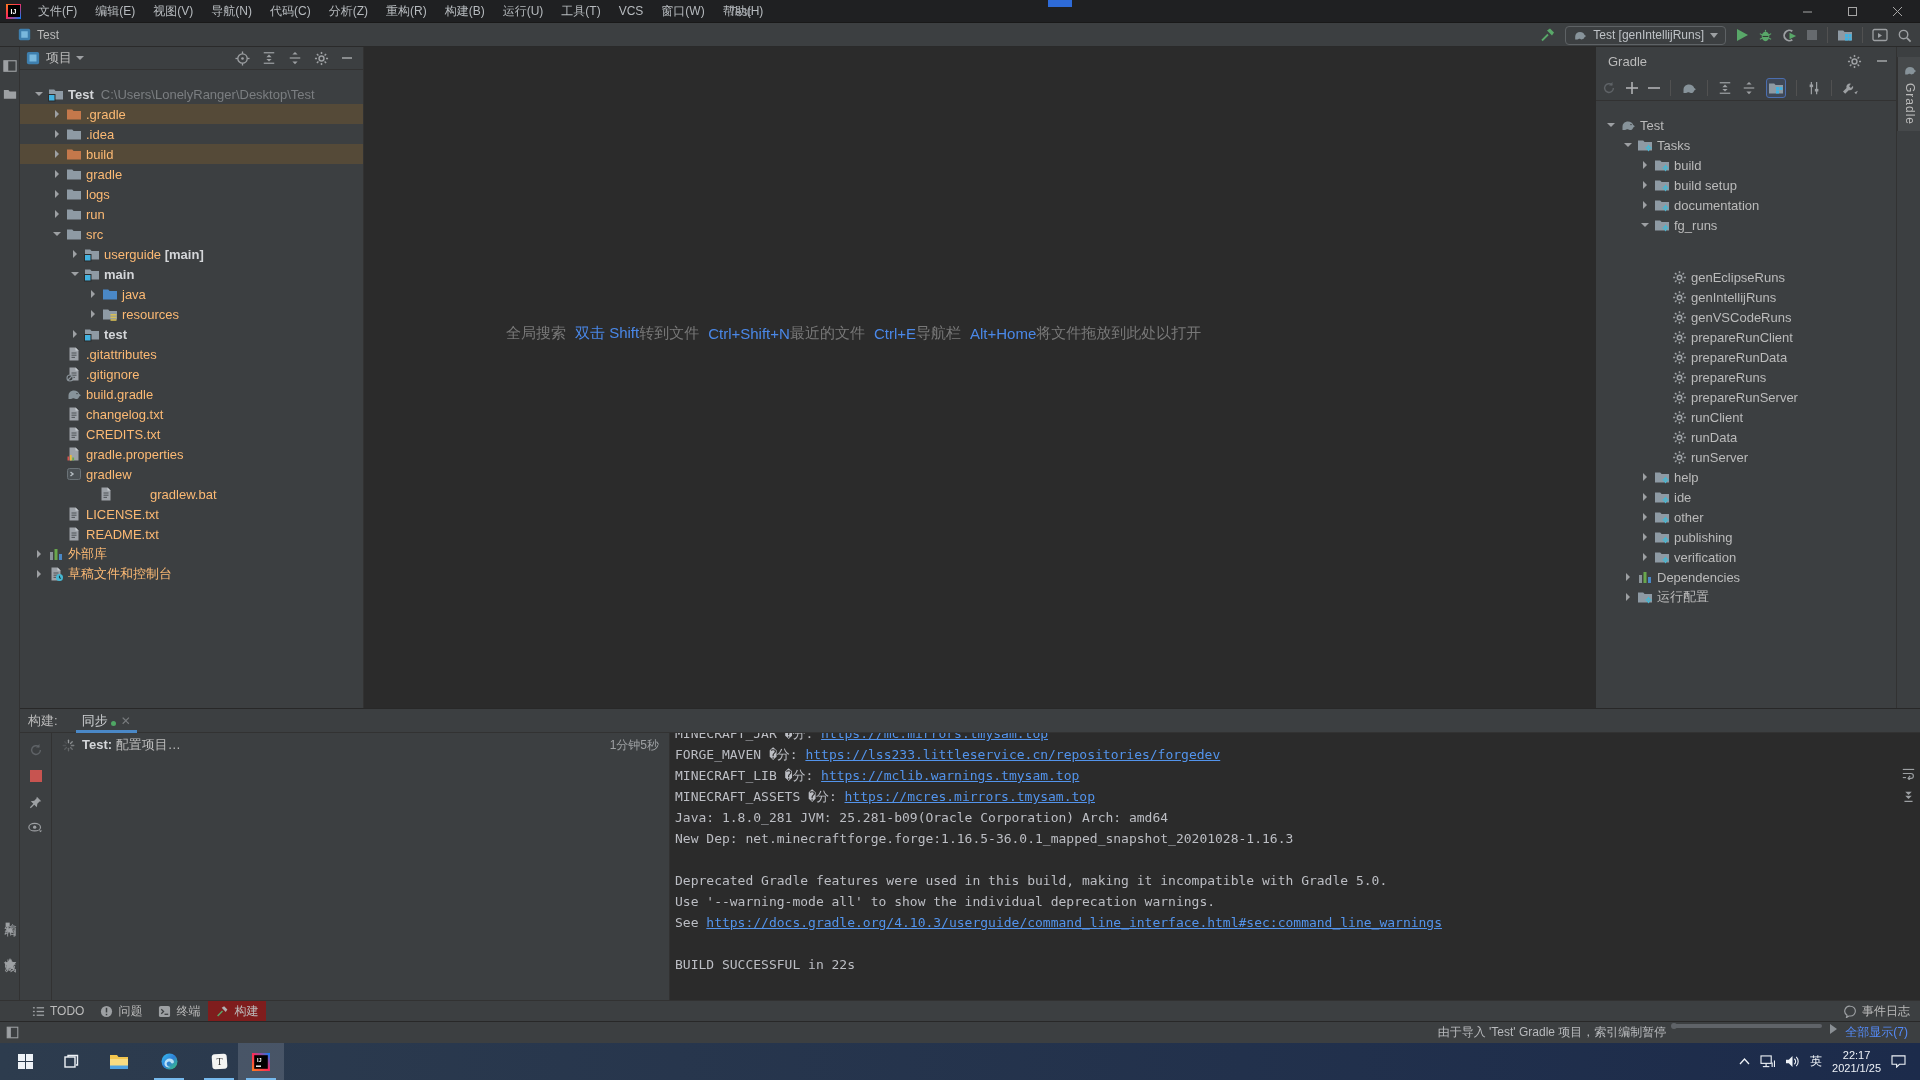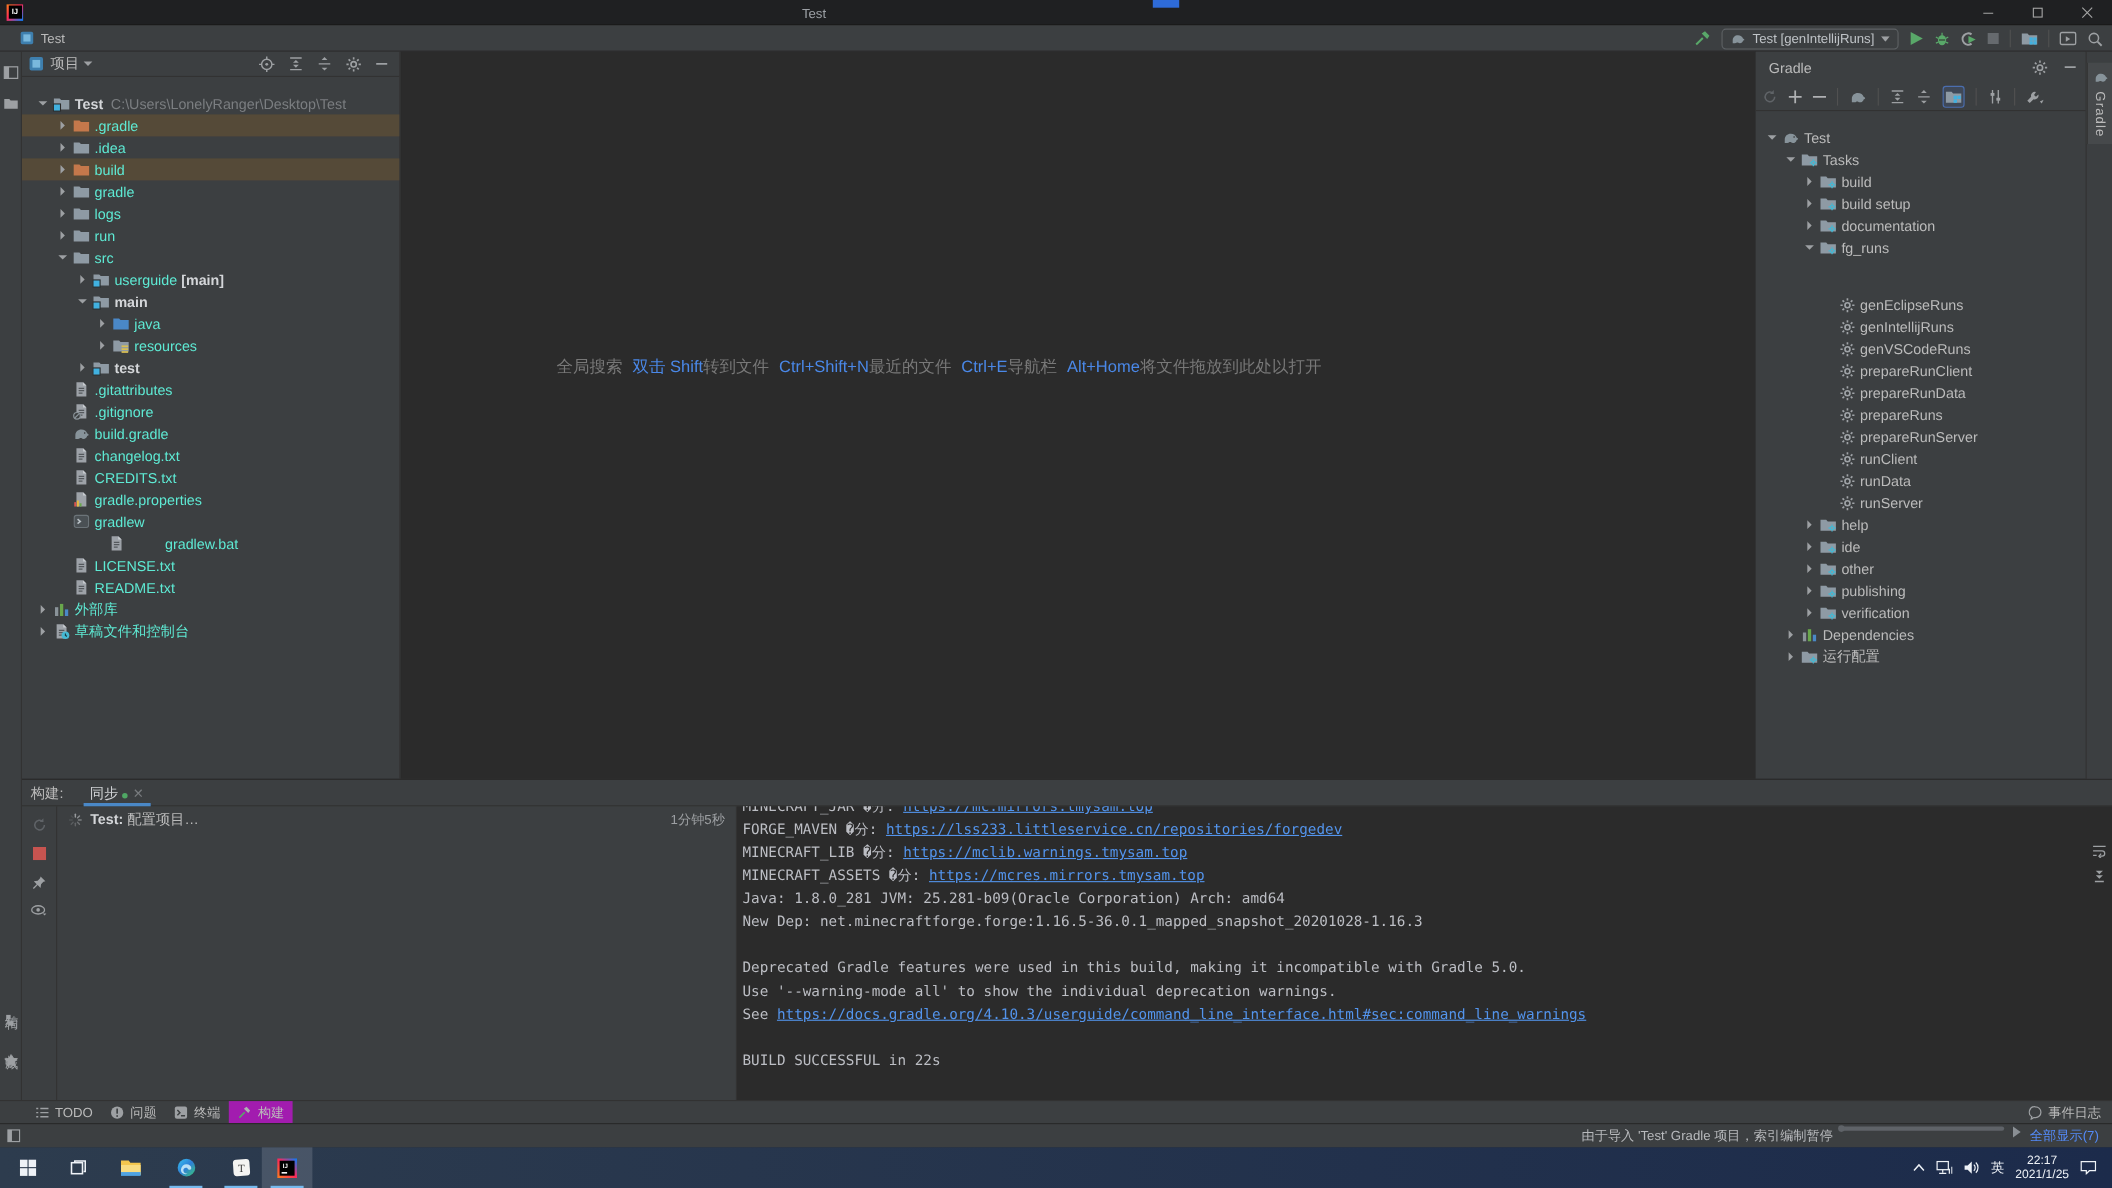--- a/index.html
+++ b/index.html
@@ -41,21 +41,21 @@
 #project-header{height:23px;display:flex;align-items:center;padding:0 6px;border-bottom:1px solid #323232}
 #project-header .ttl{margin:0 4px 0 6px;color:#bbbbbb}
 #project-header .caret{width:0;height:0;border-left:4px solid transparent;border-right:4px solid transparent;border-top:4px solid #9da0a3;margin-right:auto}
 #project-header .hicons{display:flex;align-items:center;gap:12px;margin-right:4px}
 .tree{padding-top:14px}
 .trow{height:20px;display:flex;align-items:center;width:100%}
 .trow .chev{width:14px;height:14px;position:relative;flex:none}
 .chev.col::before{content:"";position:absolute;left:5px;top:3px;border-left:4px solid #9da0a3;border-top:4px solid transparent;border-bottom:4px solid transparent}
 .chev.exp::before{content:"";position:absolute;left:3px;top:5px;border-top:4px solid #9da0a3;border-left:4px solid transparent;border-right:4px solid transparent}
 .trow .ic{width:16px;height:16px;margin:0 4px 0 2px}
-.trow .lab{white-space:nowrap;color:#5eead4}
+.trow .lab{white-space:nowrap;color:#fdba74}
 .trow .lab.b{font-weight:bold;color:#d4d6d9}
 .trow .sfx{font-weight:bold;color:#d4d6d9;white-space:pre}
 .trow .path{color:#7b7e81;margin-left:7px;white-space:nowrap;overflow:hidden}
 .trow.hl{background:#554a38}
 
 
 #editor{position:absolute;left:365px;top:47px;width:1231px;height:661px;background:#2b2b2b}
 #hints{position:absolute;left:506px;top:314px;display:flex;flex-direction:row}
 .hint{height:39px;display:flex;align-items:center;font-size:15px;color:#787878}
 .hint .keys{color:#4a88e8;margin-left:9px}
@@ -86,21 +86,21 @@
 #build-dur{position:absolute;right:10px;top:4px;color:#9da0a3;font-size:12px}
 #console{flex:1;background:#2b2b2b;overflow:hidden;padding-left:5px;position:relative}
 #console-in{margin-top:-10px}
 .cline{height:21px;line-height:21px;font-family:"DejaVu Sans Mono","Liberation Mono",monospace;font-size:13px;color:#bcbec4;white-space:pre}
 .cline a{color:#5394ec;text-decoration:underline}
 #console-tools{position:absolute;right:5px;top:34px;display:flex;flex-direction:column;gap:10px}
 
 
 #bottom-tabbar{position:absolute;left:0;top:1000px;width:1920px;height:21px;background:#3c3f41;border-top:1px solid #323232;display:flex;align-items:center}
 .btab{display:flex;align-items:center;gap:5px;height:21px;padding:0 8px;color:#bbbbbb;font-size:12px}
-.btab.active{background:#a21caf}
+.btab.active{background:#7f1d1d}
 #bottom-tabbar .first{margin-left:24px}
 #eventlog{position:absolute;right:10px;top:0;height:21px;display:flex;align-items:center;gap:5px;font-size:12px;color:#bbbbbb}
 
 
 #statusbar{position:absolute;left:0;top:1021px;width:1920px;height:22px;background:#3c3f41;border-top:1px solid #282828;display:flex;align-items:center}
 #statusbar .sicon{margin-left:6px}
 #status-right{position:absolute;right:12px;display:flex;gap:8px}
 #status-msg{font-size:12px;color:#b8babd}
 #sprog{width:148px;height:4px;border-radius:2px;background:#5f6368;position:relative}
 #sprog::before{content:"";position:absolute;left:-3px;top:-1px;width:6px;height:6px;border-radius:50%;background:#5f6368}
@@ -115,20 +115,35 @@
 #tray{position:absolute;right:0;top:0;height:37px;display:flex;align-items:center;gap:10px;padding-right:14px}
 #clock{color:#eef2f7;font-size:11px;text-align:center;line-height:13px}
 #ime{color:#eef2f7;font-size:12px}
 </style>
 </head>
 <body>
 
 <div id="titlebar">
   <div id="ij-logo">
       <div class="in">IJ</div>
+    </div>
+  <div id="menubar">
+      <div class="menu-item">文件(F)</div>
+      <div class="menu-item">编辑(E)</div>
+      <div class="menu-item">视图(V)</div>
+      <div class="menu-item">导航(N)</div>
+      <div class="menu-item">代码(C)</div>
+      <div class="menu-item">分析(Z)</div>
+      <div class="menu-item">重构(R)</div>
+      <div class="menu-item">构建(B)</div>
+      <div class="menu-item">运行(U)</div>
+      <div class="menu-item">工具(T)</div>
+      <div class="menu-item">VCS</div>
+      <div class="menu-item">窗口(W)</div>
+      <div class="menu-item">帮助(H)</div>
     </div>
   <div id="tb-title">Test</div>
   <div id="tb-blue"></div>
   <div id="winbtns">
     <div class="winbtn">
         <svg width="11" height="11">
           <line x1="1" y1="6" x2="10" y2="6" stroke="#a6a6a6"></line>
         </svg>
       </div>
     <div class="winbtn">

